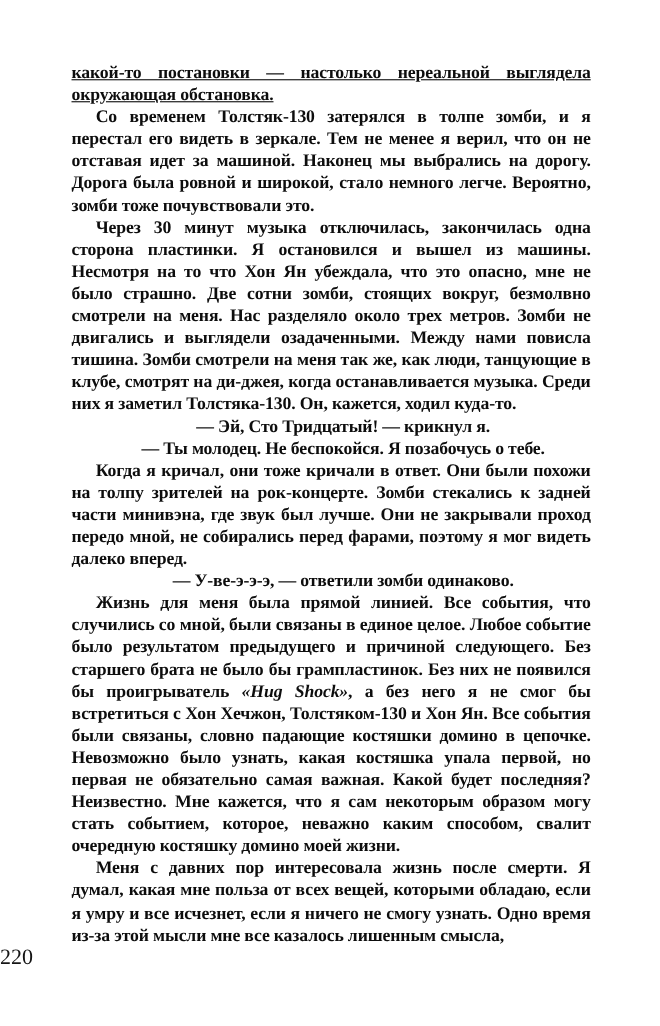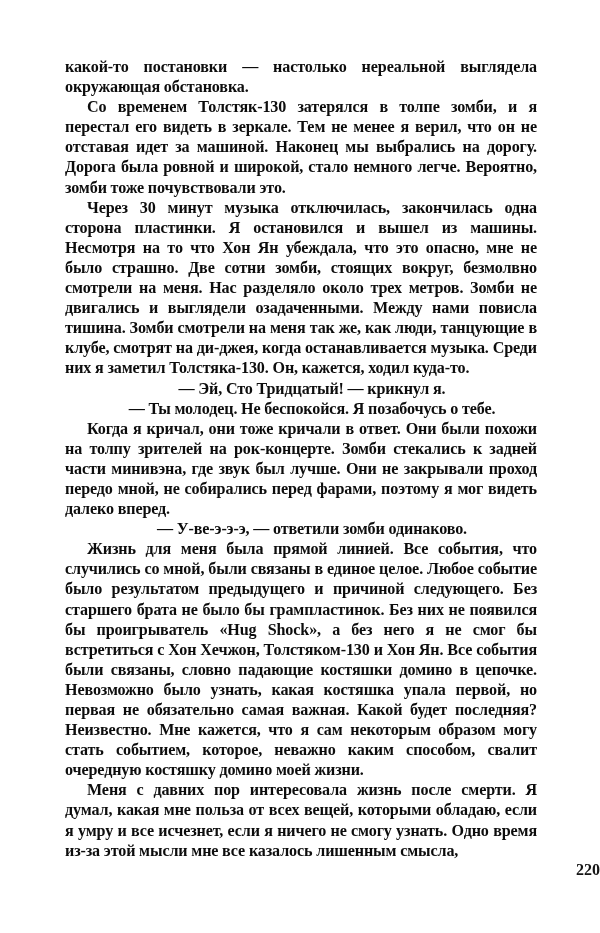--- a/index.html
+++ b/index.html
@@ -37,43 +37,45 @@
     text-indent: 22px;
     font-weight: 700;
     letter-spacing: -0.12px;
     word-spacing: -0.1px;
     -webkit-font-smoothing: none;
   }
 
   
   p.para.continued {
     text-indent: 0;
+    text-decoration: underline;
   }
 
   
   p.para.dialogue {
     text-align: center;
     text-indent: 22px;
     white-space: nowrap;
   }
 
   .latin {
     font-family: "Liberation Serif", "DejaVu Serif", serif;
     font-weight: 700;
+    font-style: italic;
   }
 
   .folio {
     position: absolute;
     left: 0;
     right: 0;
     top: 861px;
-    text-align: right;
-    font-size: 16px;
+    text-align: left;
+    font-size: 20px;
     line-height: 18px;
-    font-weight: 700;
+    font-weight: 400;
     color: #151515;
     font-family: "Liberation Serif", "DejaVu Serif", serif;
   }
 </style>
 </head>
 <body>
 
 <div class="page">
 
   <div class="text-column">

